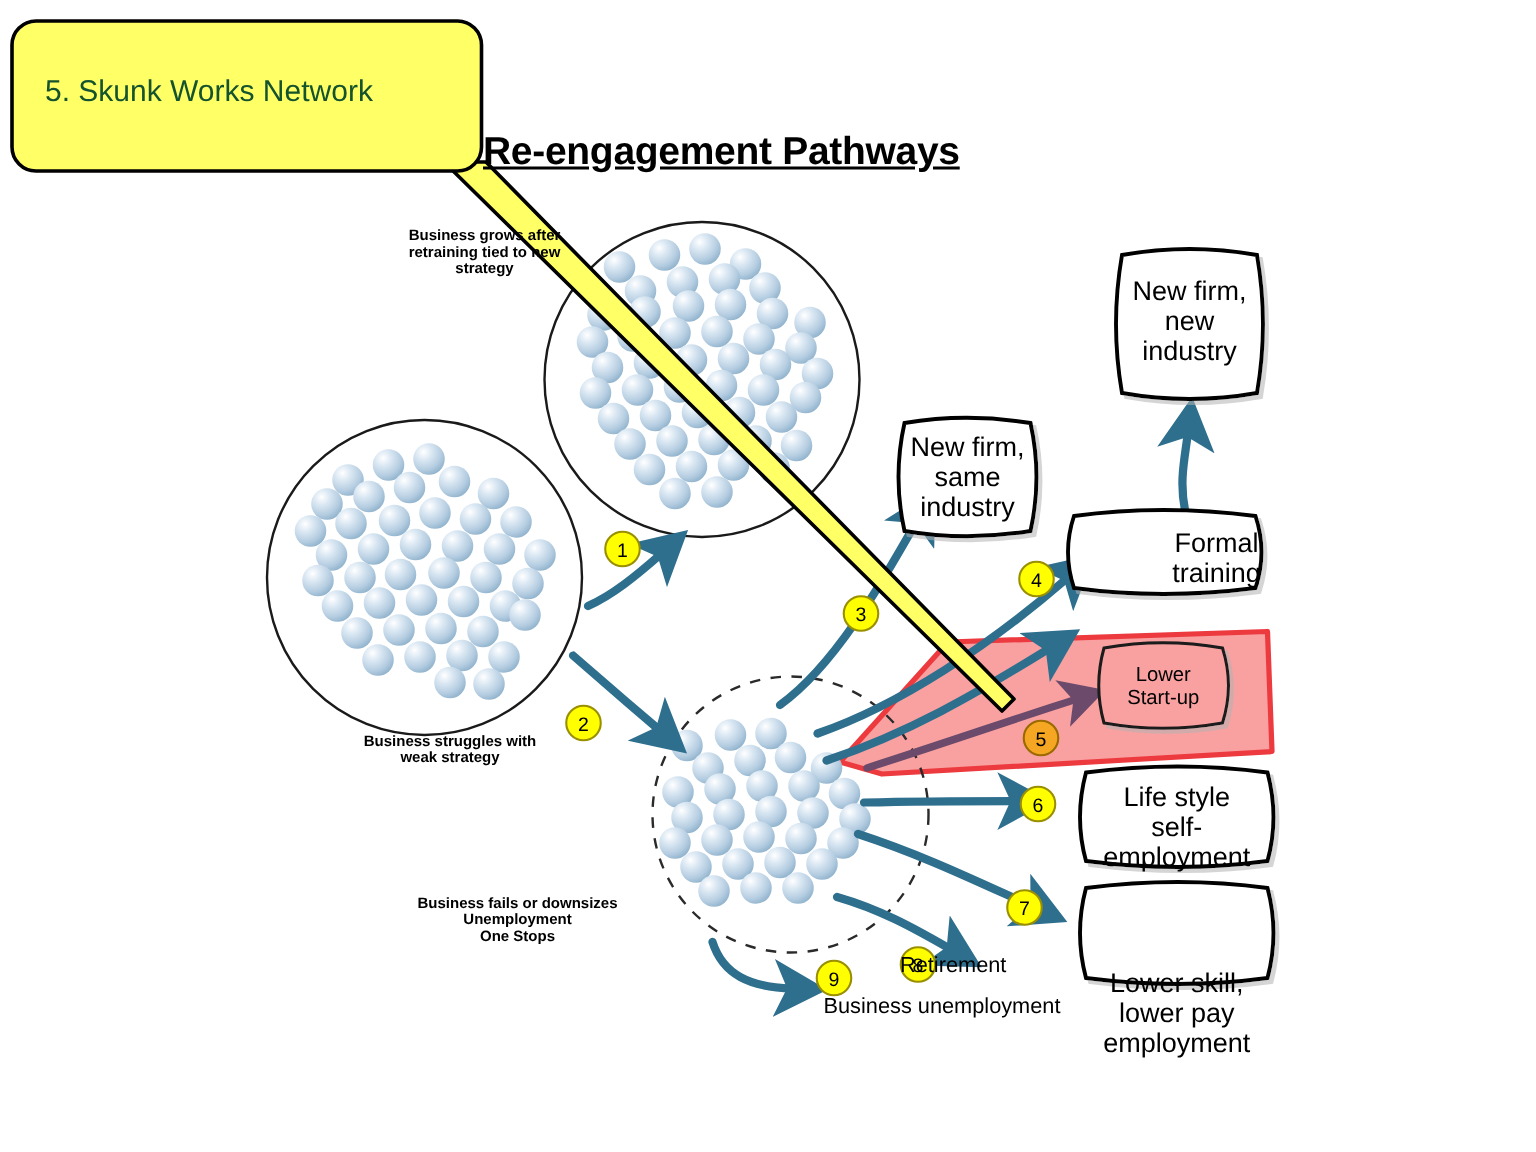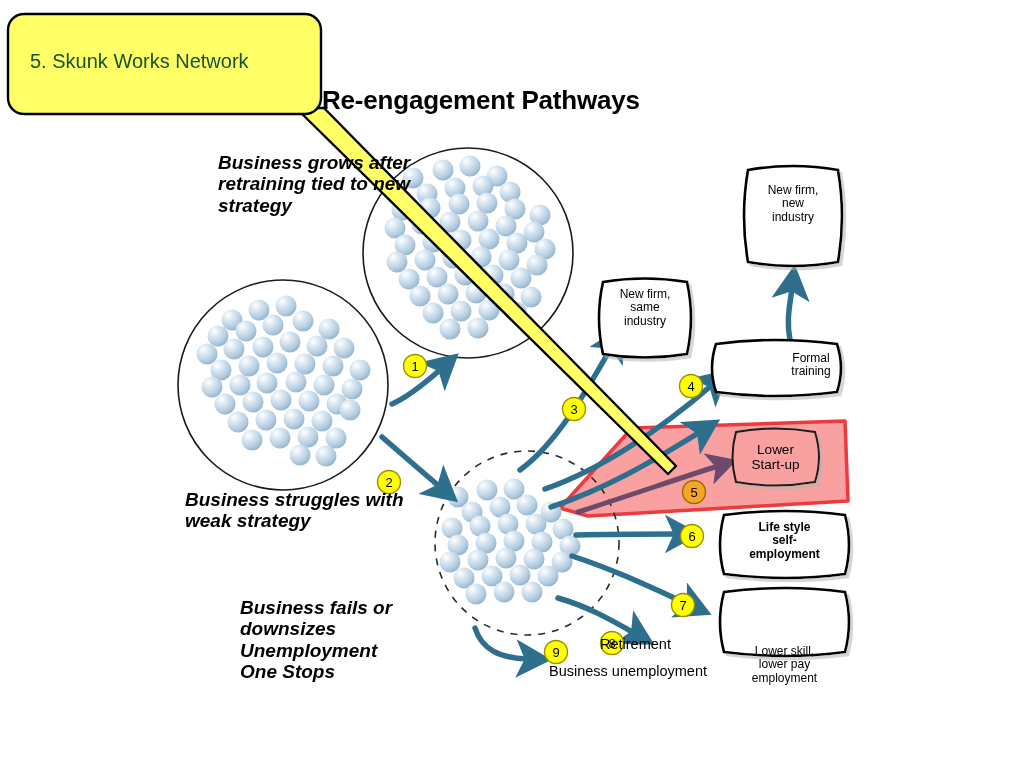--- a/index.html
+++ b/index.html
@@ -30,29 +30,29 @@
   .txt {
     position: absolute;
     color: #000000;
     line-height: 1.12;
     white-space: pre-line;
   }
   .hdr {
     font-size: 26px;
     font-weight: bold;
     letter-spacing: -0.2px;
+    text-decoration: underline;
   }
   .ital {
     font-weight: bold;
-    font-style: italic;
-    font-size: 19px;
-    text-align: left;
+    font-size: 10px;
+    text-align: center;
   }
   .boxlabel {
-    font-size: 12px;
+    font-size: 18px;
     text-align: center;
   }
   .plain {
     font-size: 14.5px;
   }
   .callout-text {
     position: absolute;
     color: #14532d;
     font-size: 20px;
     left: 30px;
@@ -317,21 +317,21 @@
   <div class="txt boxlabel" style="left:603px; top:288px; width:84px;">New firm,
 same
 industry</div>
 
   <div class="txt boxlabel" style="left:752px; top:352px; width:118px;">Formal
 training</div>
 
   <div class="txt boxlabel" style="left:736px; top:442px; width:79px; font-size:13.5px;">Lower
 Start-up</div>
 
-  <div class="txt boxlabel" style="left:724px; top:521px; width:121px;font-weight:bold;">Life style
+  <div class="txt boxlabel" style="left:724px; top:521px; width:121px;">Life style
 self-
 employment</div>
 
   <div class="txt boxlabel" style="left:724px; top:598px; width:121px;margin-top:47px;">Lower skill,
 lower pay
 employment</div>
 
   <div class="txt plain" style="left:600px; top:636px;">Retirement</div>
 
   <div class="txt plain" style="left:549px; top:663px;">Business unemployment</div>

